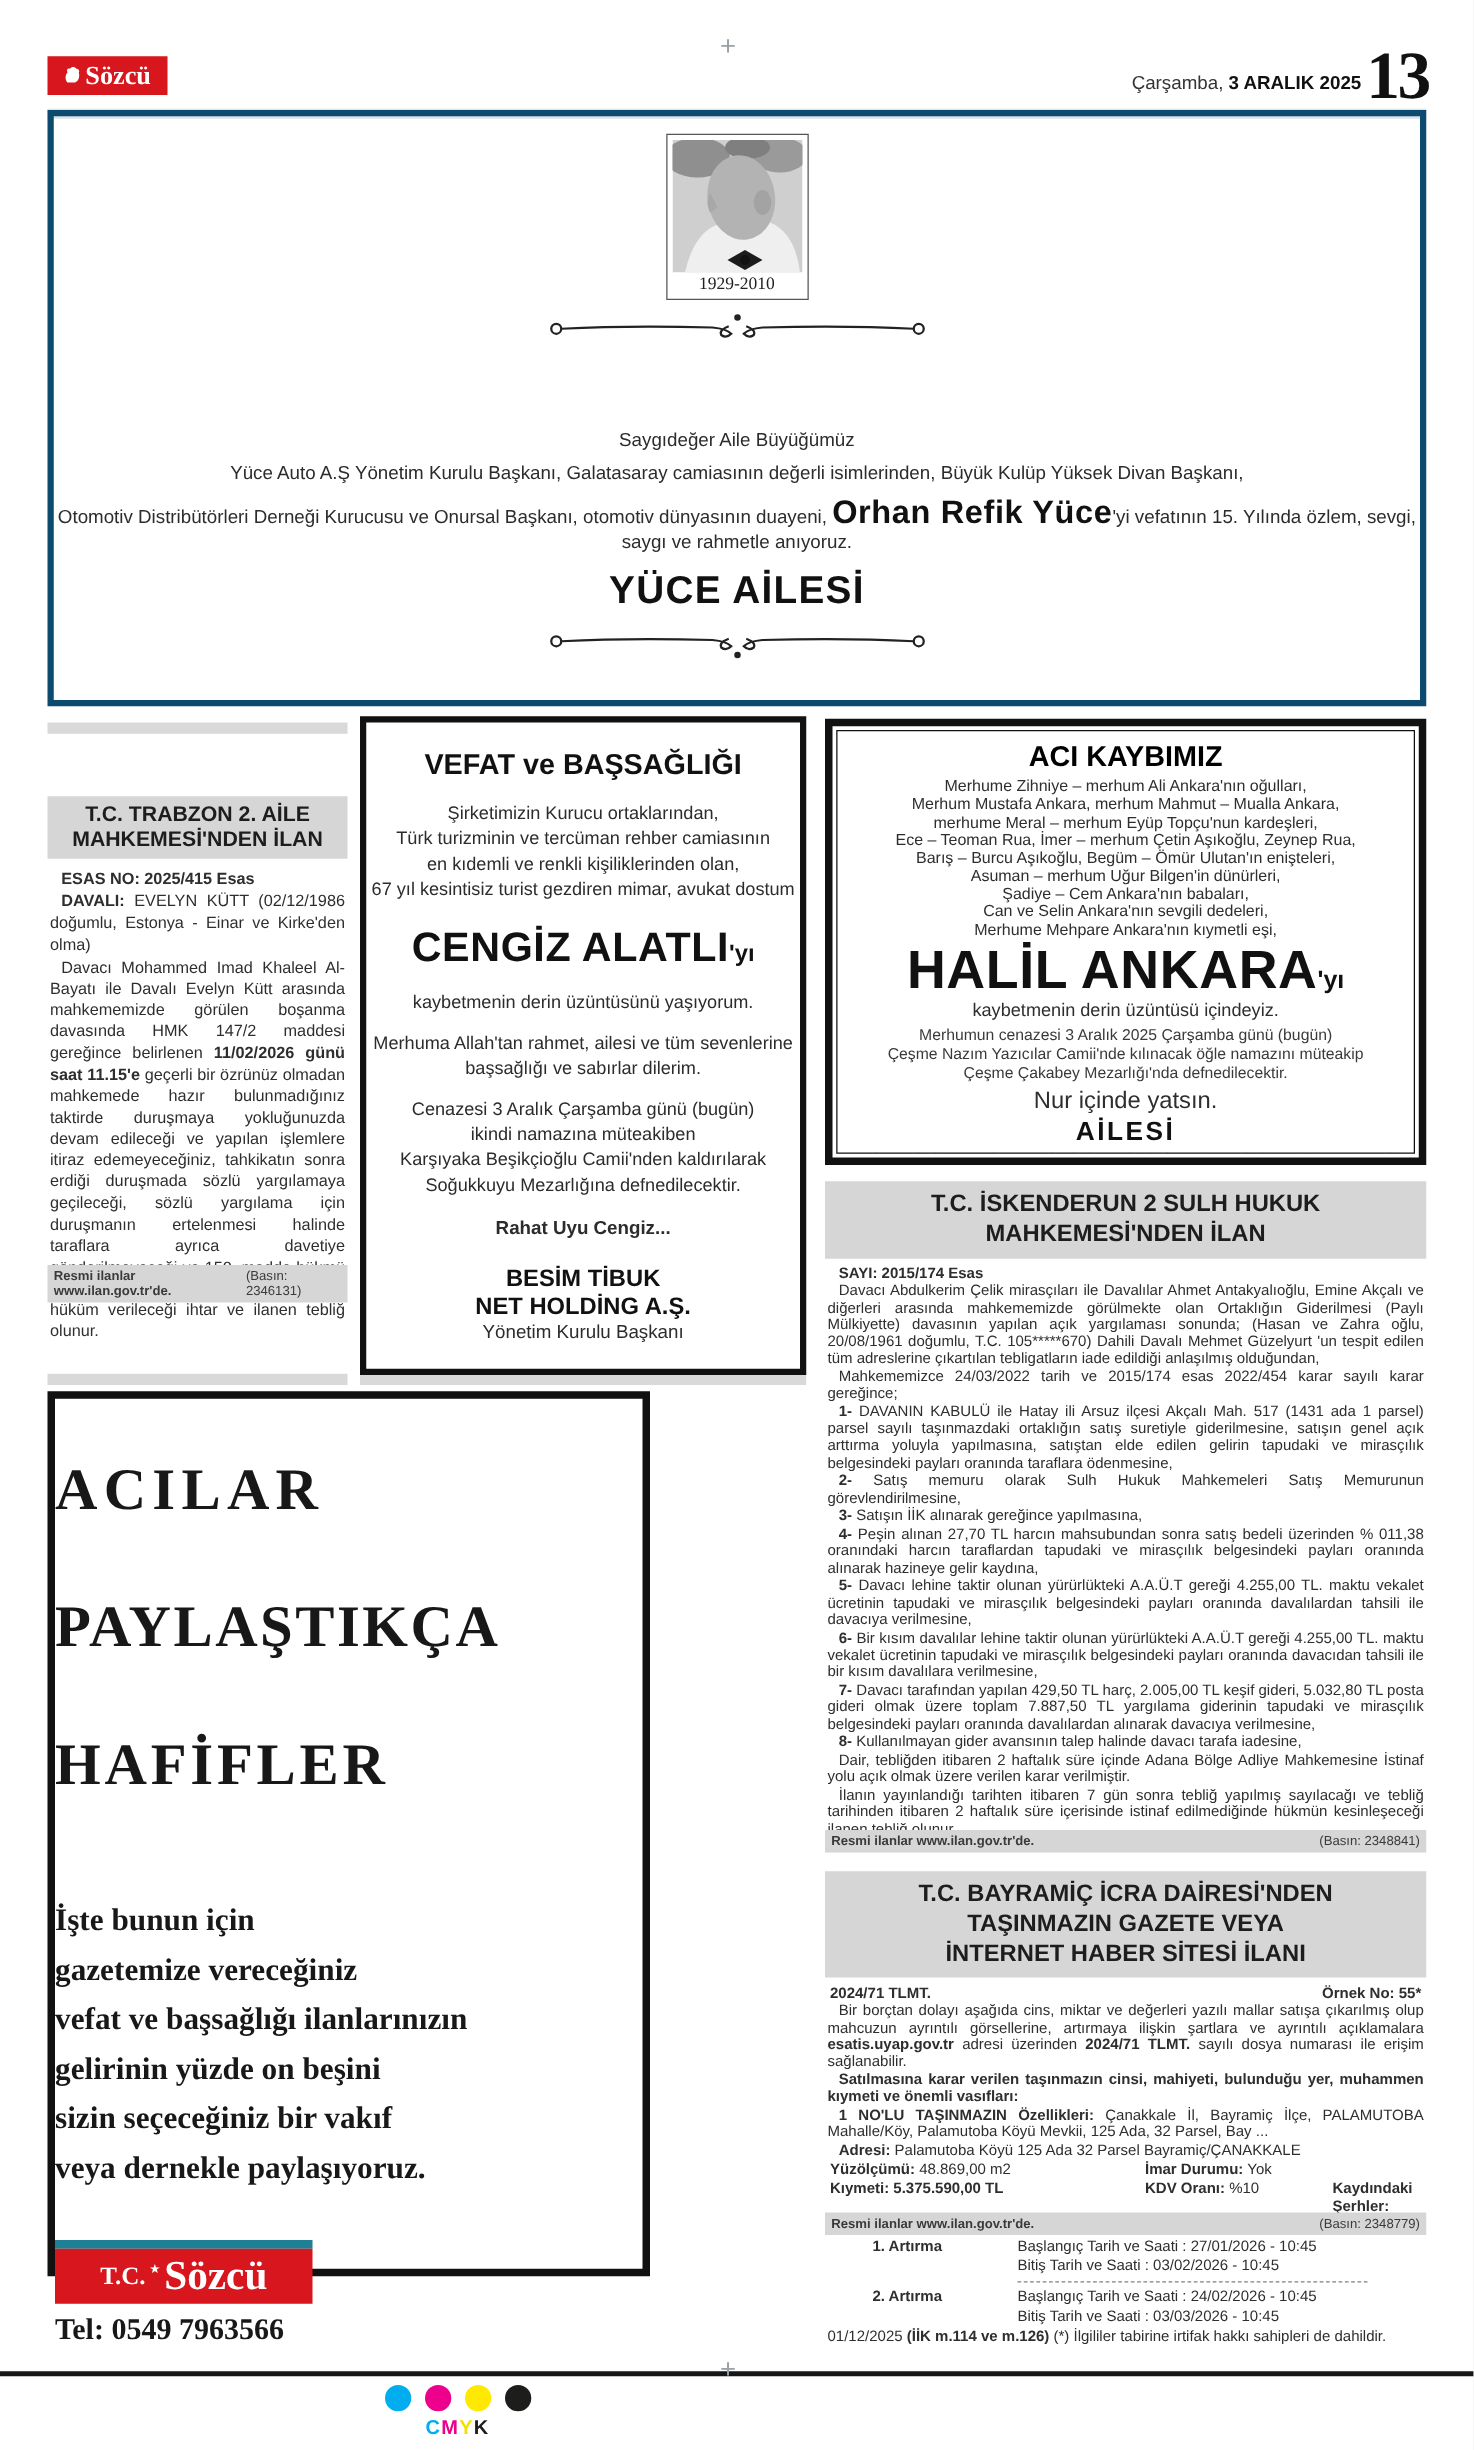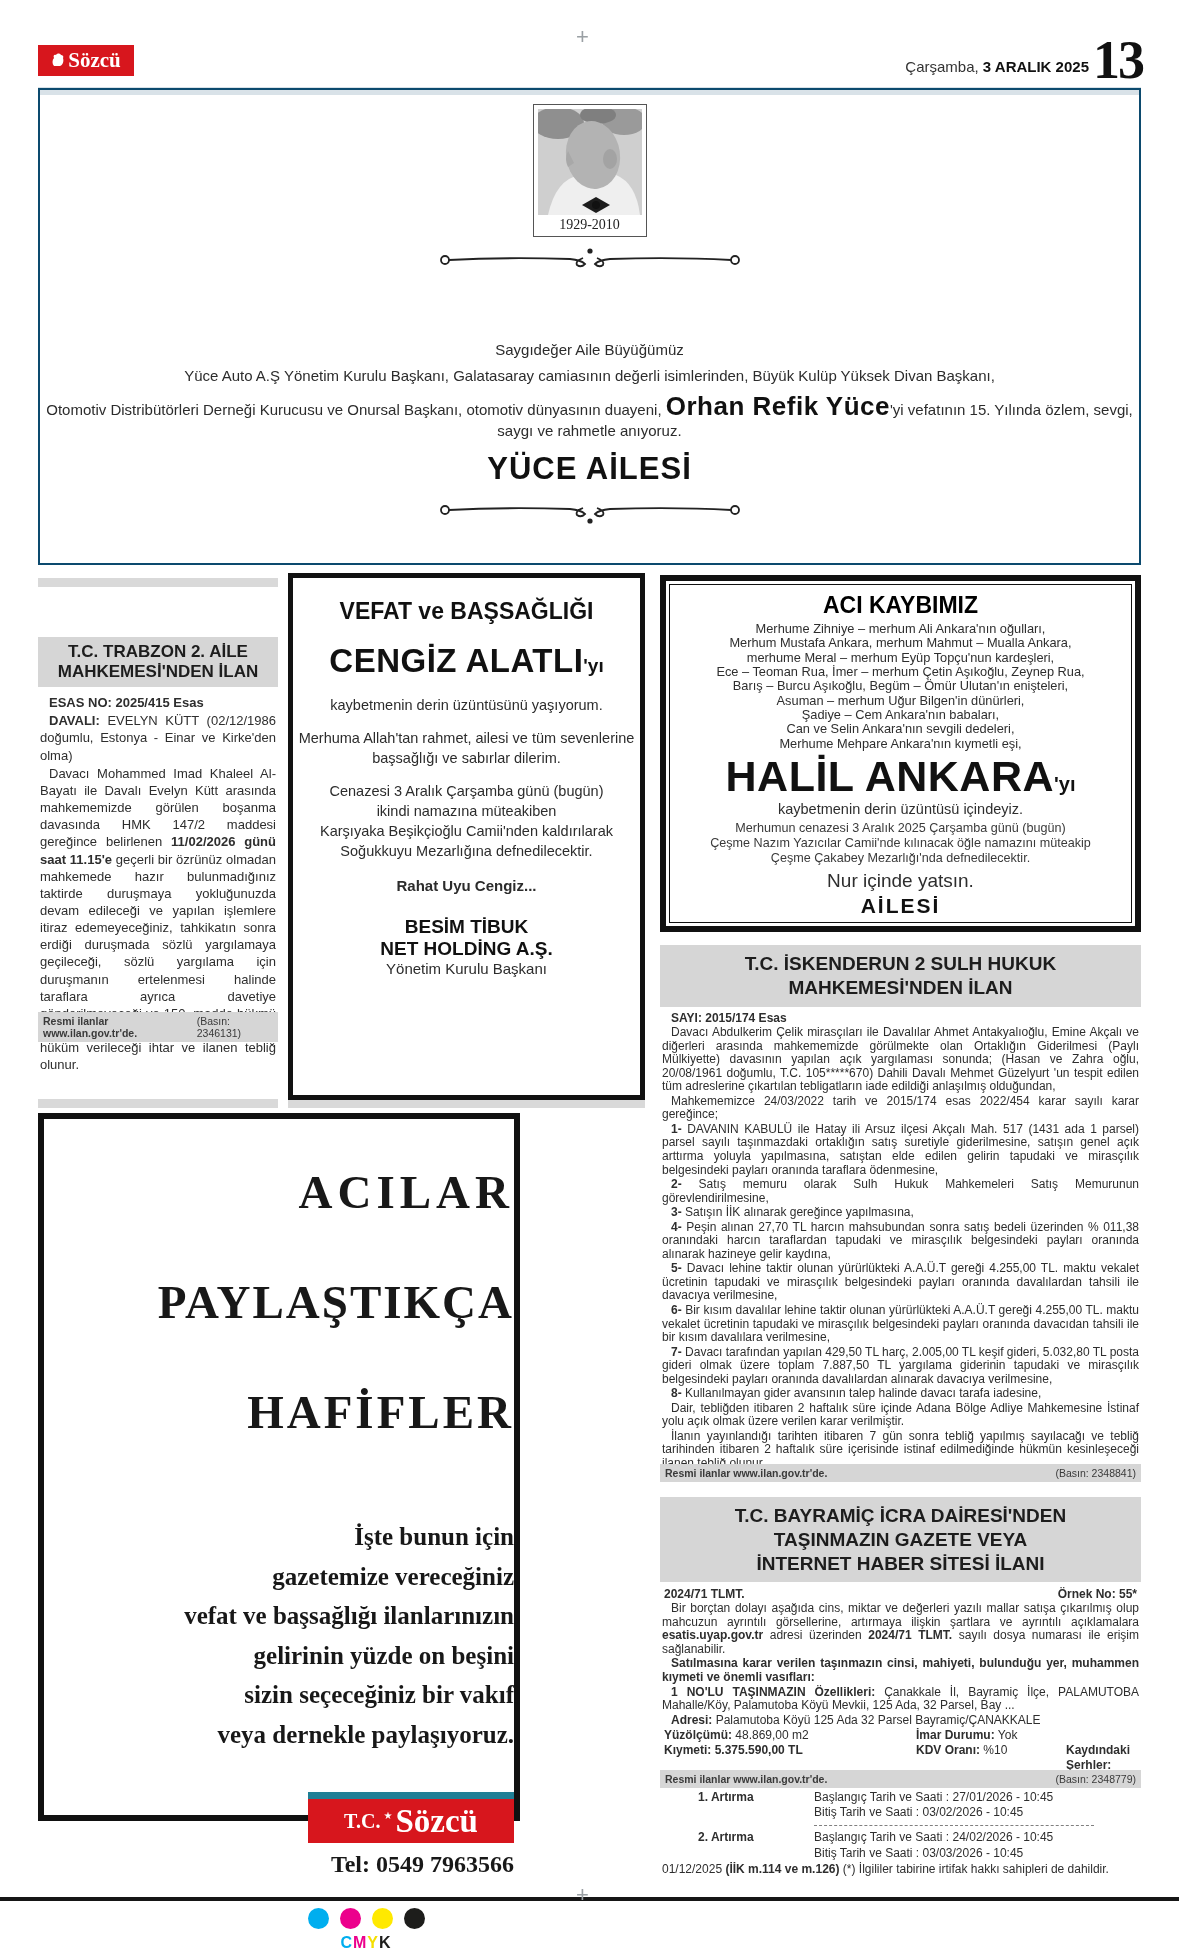--- a/index.html
+++ b/index.html
@@ -19,21 +19,21 @@
     display:flex;align-items:center;justify-content:center;gap:3px;}
   .masthead .brand{color:#fff;font-family:"Liberation Serif",serif;font-weight:bold;font-size:21px;line-height:1;}
   .masthead svg{display:block;}
   .header-band{position:absolute;left:38px;top:87px;width:1103px;height:8px;background:#d9e2e8;}
   .header-right{position:absolute;right:36px;top:38px;display:flex;align-items:flex-end;}
   .header-date{font-size:15px;color:#333;margin-bottom:9px;}
   .header-date .b{color:#111;}
   .page-number{font-family:"Liberation Serif",serif;font-size:54px;line-height:0.85;color:#111;font-weight:bold;letter-spacing:-2px;margin-left:4px;}
 
   
-  .main-box{position:absolute;left:38px;top:88px;width:1103px;height:477px;border:2px solid #0c4a6e;
+  .main-box{position:absolute;left:38px;top:88px;width:1103px;height:477px;border:5px solid #0c4a6e;
     box-sizing:border-box;text-align:center;}
   .photo-frame{display:inline-block;margin-top:14px;border:1px solid #555;background:#fff;padding:4px 4px 2px 4px;}
   .photo-frame svg{display:block;}
   .photo-caption{font-family:"Liberation Serif",serif;font-size:14px;color:#222;padding:2px 0 1px 0;}
   .flourish{margin:8px auto 0 auto;display:block;}
   .mb-line1{margin-top:70px;font-size:15px;color:#2c2c2c;}
   .mb-line2{margin-top:9px;font-size:15px;color:#2c2c2c;}
   .mb-line3{margin-top:7px;font-size:15px;color:#2c2c2c;}
   .mb-line3 .big-name{font-size:26px;font-weight:bold;color:#111;letter-spacing:0.5px;}
   .mb-sig{margin-top:12px;font-size:31px;font-weight:bold;color:#111;letter-spacing:1px;}
@@ -95,21 +95,21 @@
   .kv-row{display:flex;margin:0;padding:0 2px;font-size:12px;line-height:1.25;}
   .kv-row .w250{width:252px;flex:none;}
   .kv-row .w150{width:150px;flex:none;}
   .artirma-head{font-weight:bold;font-size:12px;margin:2px 0 1px 152px;width:300px;text-align:center;}
   .art-row{display:flex;font-size:12px;line-height:1.3;padding-left:36px;}
   .art-row .lab{width:116px;flex:none;font-weight:bold;}
   .art-sep{border-top:1px dashed #808080;margin:4px 0 4px 152px;width:280px;}
 
   
   .acilar-box{position:absolute;left:38px;top:1113px;width:482px;height:708px;border:6px solid #111;
-    box-sizing:border-box;text-align:right;font-family:"Liberation Serif",serif;color:#181818;}
+    box-sizing:border-box;text-align:left;font-family:"Liberation Serif",serif;color:#181818;}
   .acilar-t{font-size:47px;font-weight:bold;letter-spacing:5px;}
   .acilar-t.t1{margin-top:46px;}
   .acilar-t.t2{margin-top:56px;letter-spacing:2px;}
   .acilar-t.t3{margin-top:56px;letter-spacing:3px;}
   .acilar-body{margin-top:78px;font-size:25px;font-weight:bold;line-height:1.58;}
   .ad-logo{display:inline-flex;flex-direction:column;margin-top:38px;width:206px;}
   .ad-logo .teal{height:7px;background:#1f7f95;}
   .ad-logo .red{background:#d7161d;display:flex;align-items:center;justify-content:center;gap:3px;height:44px;}
   .ad-logo .tc{color:#fff;font-weight:bold;font-size:20px;font-family:"Liberation Serif",serif;}
   .ad-logo .star{color:#fff;font-size:10px;margin-top:-12px;}
@@ -203,20 +203,26 @@
       <p class="just ind"><span>Davacı Mohammed Imad Khaleel Al-Bayatı ile Davalı Evelyn Kütt arasında mahkememizde görülen boşanma davasında HMK 147/2 maddesi gereğince belirlenen </span><span class="b">11/02/2026 günü saat 11.15'e</span><span> geçerli bir özrünüz olmadan mahkemede hazır bulunmadığınız taktirde duruşmaya yokluğunuzda devam edileceği ve yapılan işlemlere itiraz edemeyeceğiniz, tahkikatın sonra erdiği duruşmada sözlü yargılamaya geçileceği, sözlü yargılama için duruşmanın ertelenmesi halinde taraflara ayrıca davetiye gönderilmeyeceği ve 150. madde hükmü saklı kalmak kaydıyla, yokluğunuzda hüküm verileceği ihtar ve ilanen tebliğ olunur.</span></p>
     </div>
     <div class="notice-footer">
       <span class="l">Resmi ilanlar www.ilan.gov.tr'de.</span>
       <span class="r">(Basın: 2346131)</span>
     </div>
   </div>
 
   <div class="vefat-box">
     <div class="vefat-title">VEFAT ve BAŞSAĞLIĞI</div>
+    <div class="vefat-intro">
+      <div>Şirketimizin Kurucu ortaklarından,</div>
+      <div>Türk turizminin ve tercüman rehber camiasının</div>
+      <div>en kıdemli ve renkli kişiliklerinden olan,</div>
+      <div>67 yıl kesintisiz turist gezdiren mimar, avukat dostum</div>
+    </div>
     <div class="vefat-name"><span class="nm">CENGİZ ALATLI</span><span class="sfx">'yı</span></div>
     <div class="vefat-grief">kaybetmenin derin üzüntüsünü yaşıyorum.</div>
     <div class="vefat-cond">
       <div>Merhuma Allah'tan rahmet, ailesi ve tüm sevenlerine</div>
       <div>başsağlığı ve sabırlar dilerim.</div>
     </div>
     <div class="vefat-funeral">
       <div>Cenazesi 3 Aralık Çarşamba günü (bugün)</div>
       <div>ikindi namazına müteakiben</div>
       <div>Karşıyaka Beşikçioğlu Camii'nden kaldırılarak</div>

